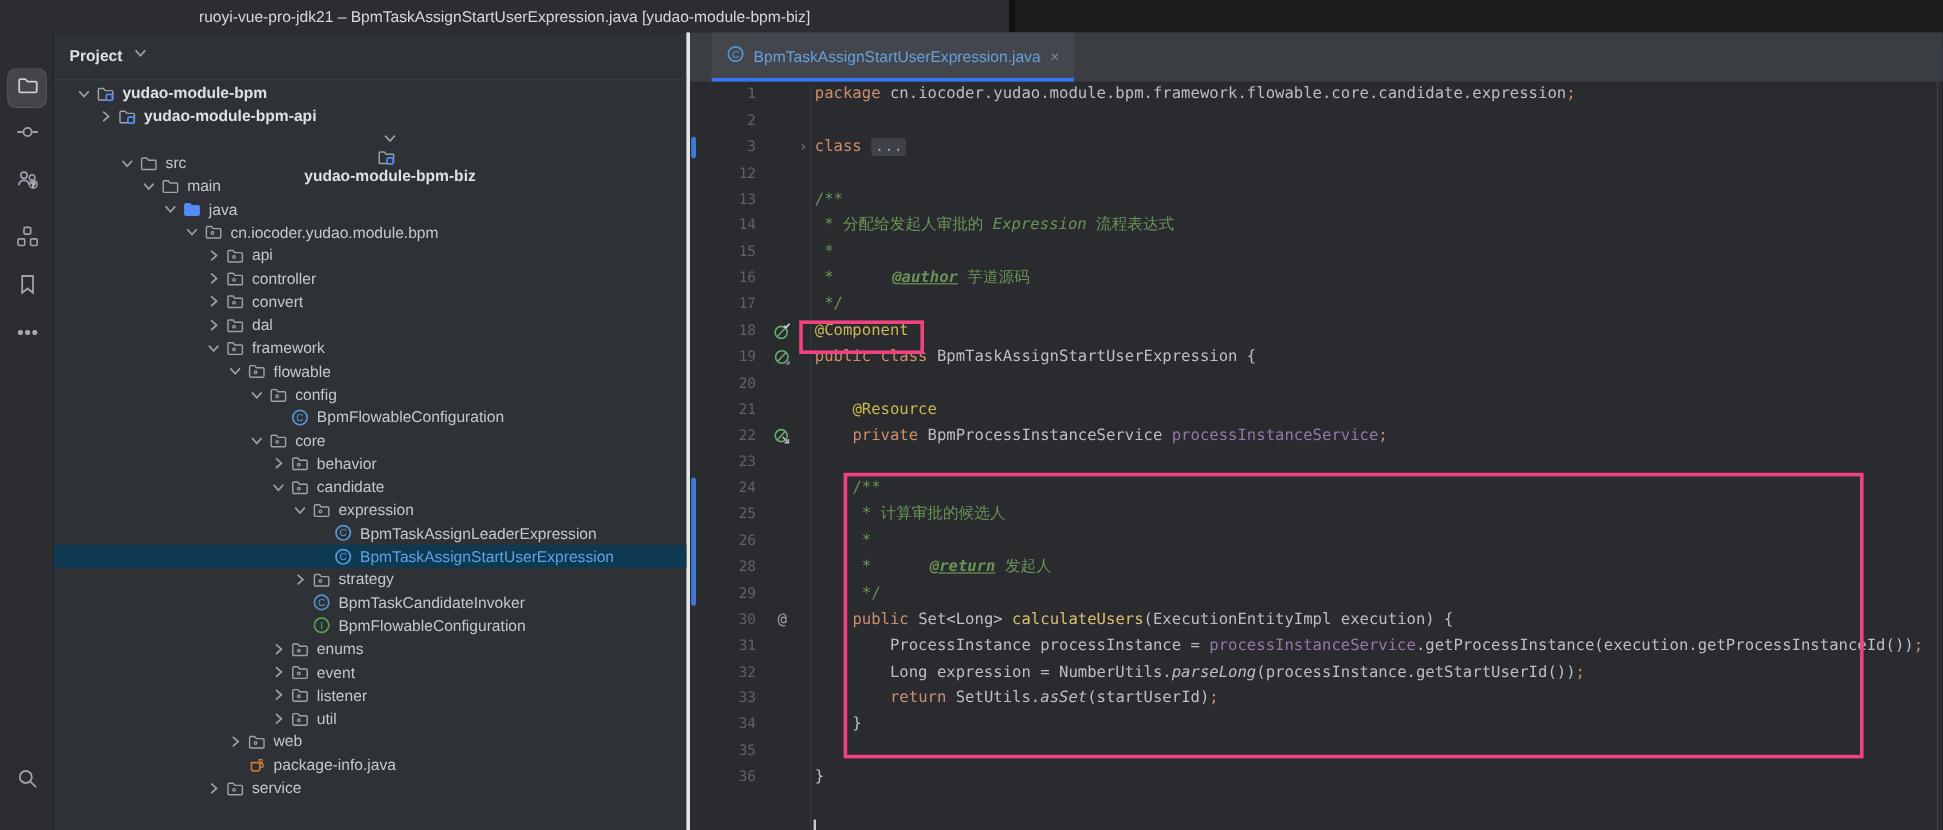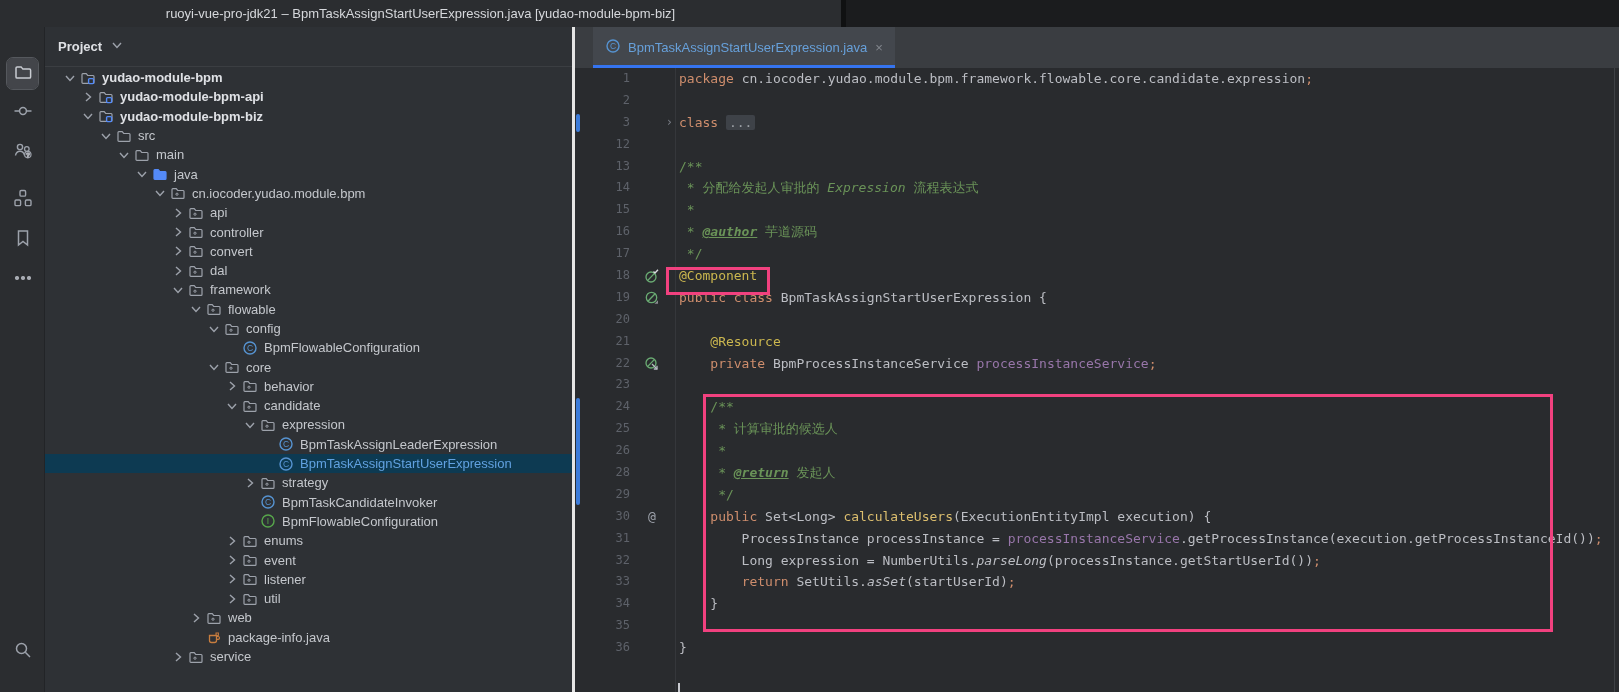--- a/index.html
+++ b/index.html
@@ -50,21 +50,21 @@
   .gslot .gicon { position:absolute; left:14px; top:3px; }
   .gslot .gfold { position:absolute; right:6px; top:0; color:#7A7E86; font-size:12px; cursor:pointer; }
   .gslot .gat { position:absolute; left:18px; top:0; color:#9DA2AB; font-size:13px; }
   .code { color:#BCBEC4; }
 
   .tk-kw   { color:#CF8E6D; }
   .tk-pl   { color:#BCBEC4; }
   .tk-semi { color:#CF8E6D; }
   .tk-ann  { color:#CBB74F; }
   .tk-doc  { color:#6A9358; }
-  .tk-doctag { color:#6A9358; font-style:italic; font-weight:bold; text-decoration:underline; }
+  .tk-doctag { color:#6A9358; font-style:italic; font-weight:bold; text-decoration:underline;margin-left:41px; }
   .tk-docital { color:#6A9358; font-style:italic; }
   .tk-param { color:#CF8E6D; font-style:italic; }
   .tk-field { color:#9876AA; }
   .tk-method { color:#DCBE6E; }
   .tk-ital { color:#BCBEC4; font-style:italic; }
   .tk-fold { background:#3E4248; color:#9CA0A6; border-radius:2px; padding:0 3px; }
 
   .changebar { position:absolute; width:4px; border-radius:2px; left:1px; }
   .hl-box { position:absolute; border:3px solid; pointer-events:none; }
   #caret { position:absolute; width:2px; background:#C8CAD0; }
@@ -160,21 +160,21 @@
             </svg>
           </span>
           <span class="ticon">
             <svg width="16" height="16" viewBox="0 0 16 16">
               <path d="M2 4.6c0-.5.4-.9.9-.9h3.3l1.5 1.8h5.4c.5 0 .9.4.9.9v6c0 .5-.4.9-.9.9H2.9c-.5 0-.9-.4-.9-.9z" fill="none" stroke="#9DA2AB" stroke-width="1.2"></path>
               <rect x="8.6" y="8.6" width="5" height="5" rx="1" fill="#2E3135" stroke="#548AF7" stroke-width="1.4"></rect>
             </svg>
           </span>
           <span class="tlabel bold">yudao-module-bpm-api</span>
         </div>
-        <div class="trow" style="padding-left: 33px;">
+        <div class="trow" style="padding-left: 33px; flex-direction: column;">
           <span class="chev">
             <svg width="16" height="16" viewBox="0 0 16 16">
               <polyline points="4,6 8,10.5 12,6" fill="none" stroke="#9DA2AB" stroke-width="1.4"></polyline>
             </svg>
           </span>
           <span class="ticon">
             <svg width="16" height="16" viewBox="0 0 16 16">
               <path d="M2 4.6c0-.5.4-.9.9-.9h3.3l1.5 1.8h5.4c.5 0 .9.4.9.9v6c0 .5-.4.9-.9.9H2.9c-.5 0-.9-.4-.9-.9z" fill="none" stroke="#9DA2AB" stroke-width="1.2"></path>
               <rect x="8.6" y="8.6" width="5" height="5" rx="1" fill="#2E3135" stroke="#548AF7" stroke-width="1.4"></rect>
             </svg>

